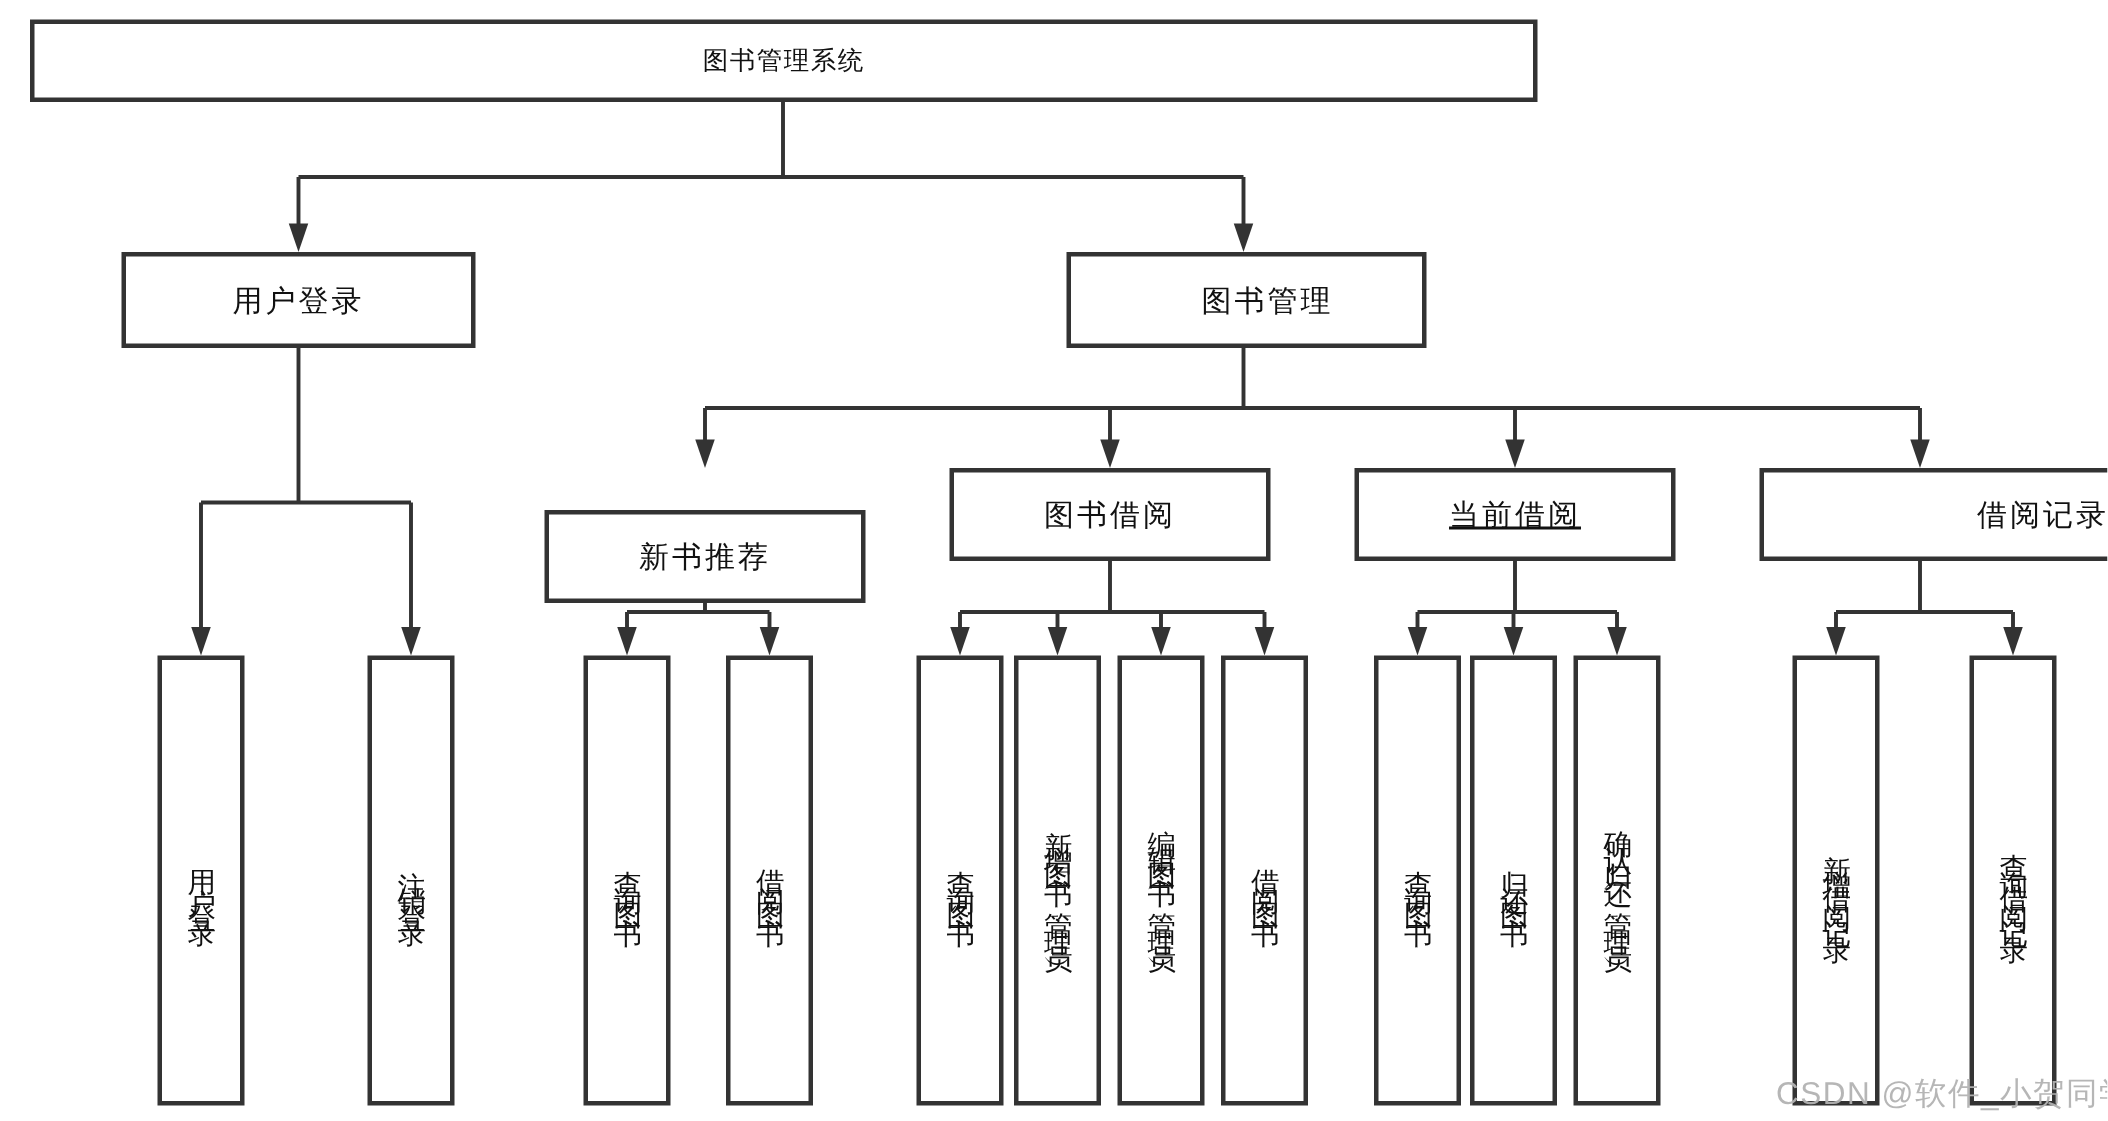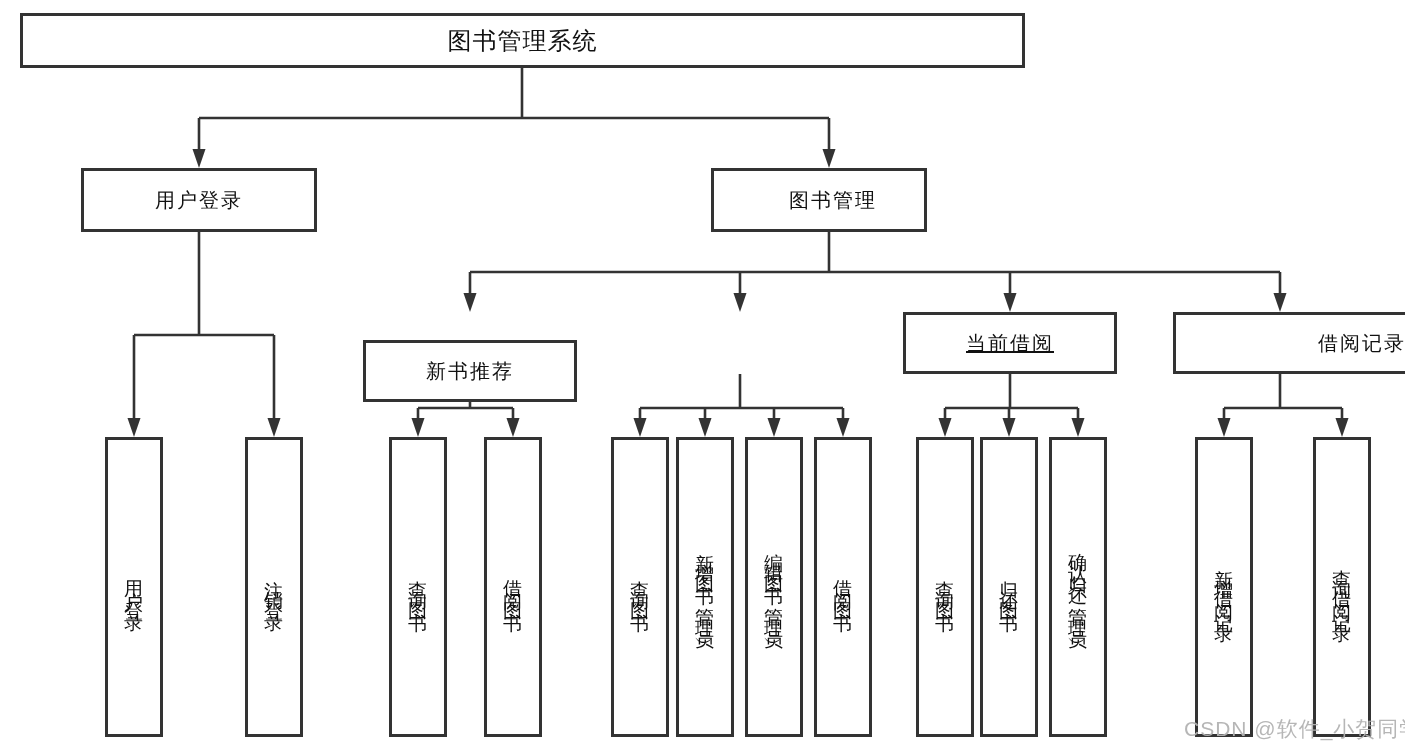--- a/index.html
+++ b/index.html
@@ -28,21 +28,21 @@
   .node {
     position: absolute;
     box-sizing: border-box;
     border: 3px solid var(--line);
     background: #ffffff;
     display: flex;
     align-items: center;
     justify-content: center;
     text-align: center;
   }
-  .node-root  { font-size: 24px; letter-spacing: 1px; justify-content: center; }
+  .node-root  { font-size: 17px; letter-spacing: 1px; justify-content: center; }
   .node-h     { font-size: 20px; letter-spacing: 2px; }
   .node-leaf  { width: 58px; height: 300px; top: 437px; }
   .node-leaf .vlabel {
     writing-mode: vertical-rl;
     text-orientation: mixed;
     font-size: 19px;
     letter-spacing: 11px;
     line-height: 1;
     white-space: nowrap;
   }
@@ -102,26 +102,29 @@
     </g>
   </svg>
 
   <div class="node node-root" style="left:20px; top:13px; width:1005px; height:55px;">
     <span>图书管理系统</span>
   </div>
 
   <div class="node node-h" style="left:81px; top:168px; width:236px; height:64px;">
     <span>用户登录</span>
   </div>
-  <div class="node node-h" style="left:711px; top:168px; width:216px; height:64px;padding-left:28px;">
+  <div class="node node-h" style="left:711px; top:168px; width:240px; height:64px;padding-left:28px;">
     <span>图书管理</span>
   </div>
 
   <div class="node node-h" style="left:363px; top:312px; width:214px; height:62px;margin-top:28px;">
     <span>新书推荐</span>
+  </div>
+  <div class="node node-h" style="left:633px; top:312px; width:214px; height:62px;">
+    <span>图书借阅</span>
   </div>
   <div class="node node-h" style="left:903px; top:312px; width:214px; height:62px;text-decoration:underline;">
     <span>当前借阅</span>
   </div>
   <div class="node node-h" style="left:1173px; top:312px; width:236px; height:62px;justify-content:flex-end;">
     <span>借阅记录</span>
   </div>
 
   <div class="node node-leaf" style="left:105px;">
     <span class="vlabel">用户登录</span>

